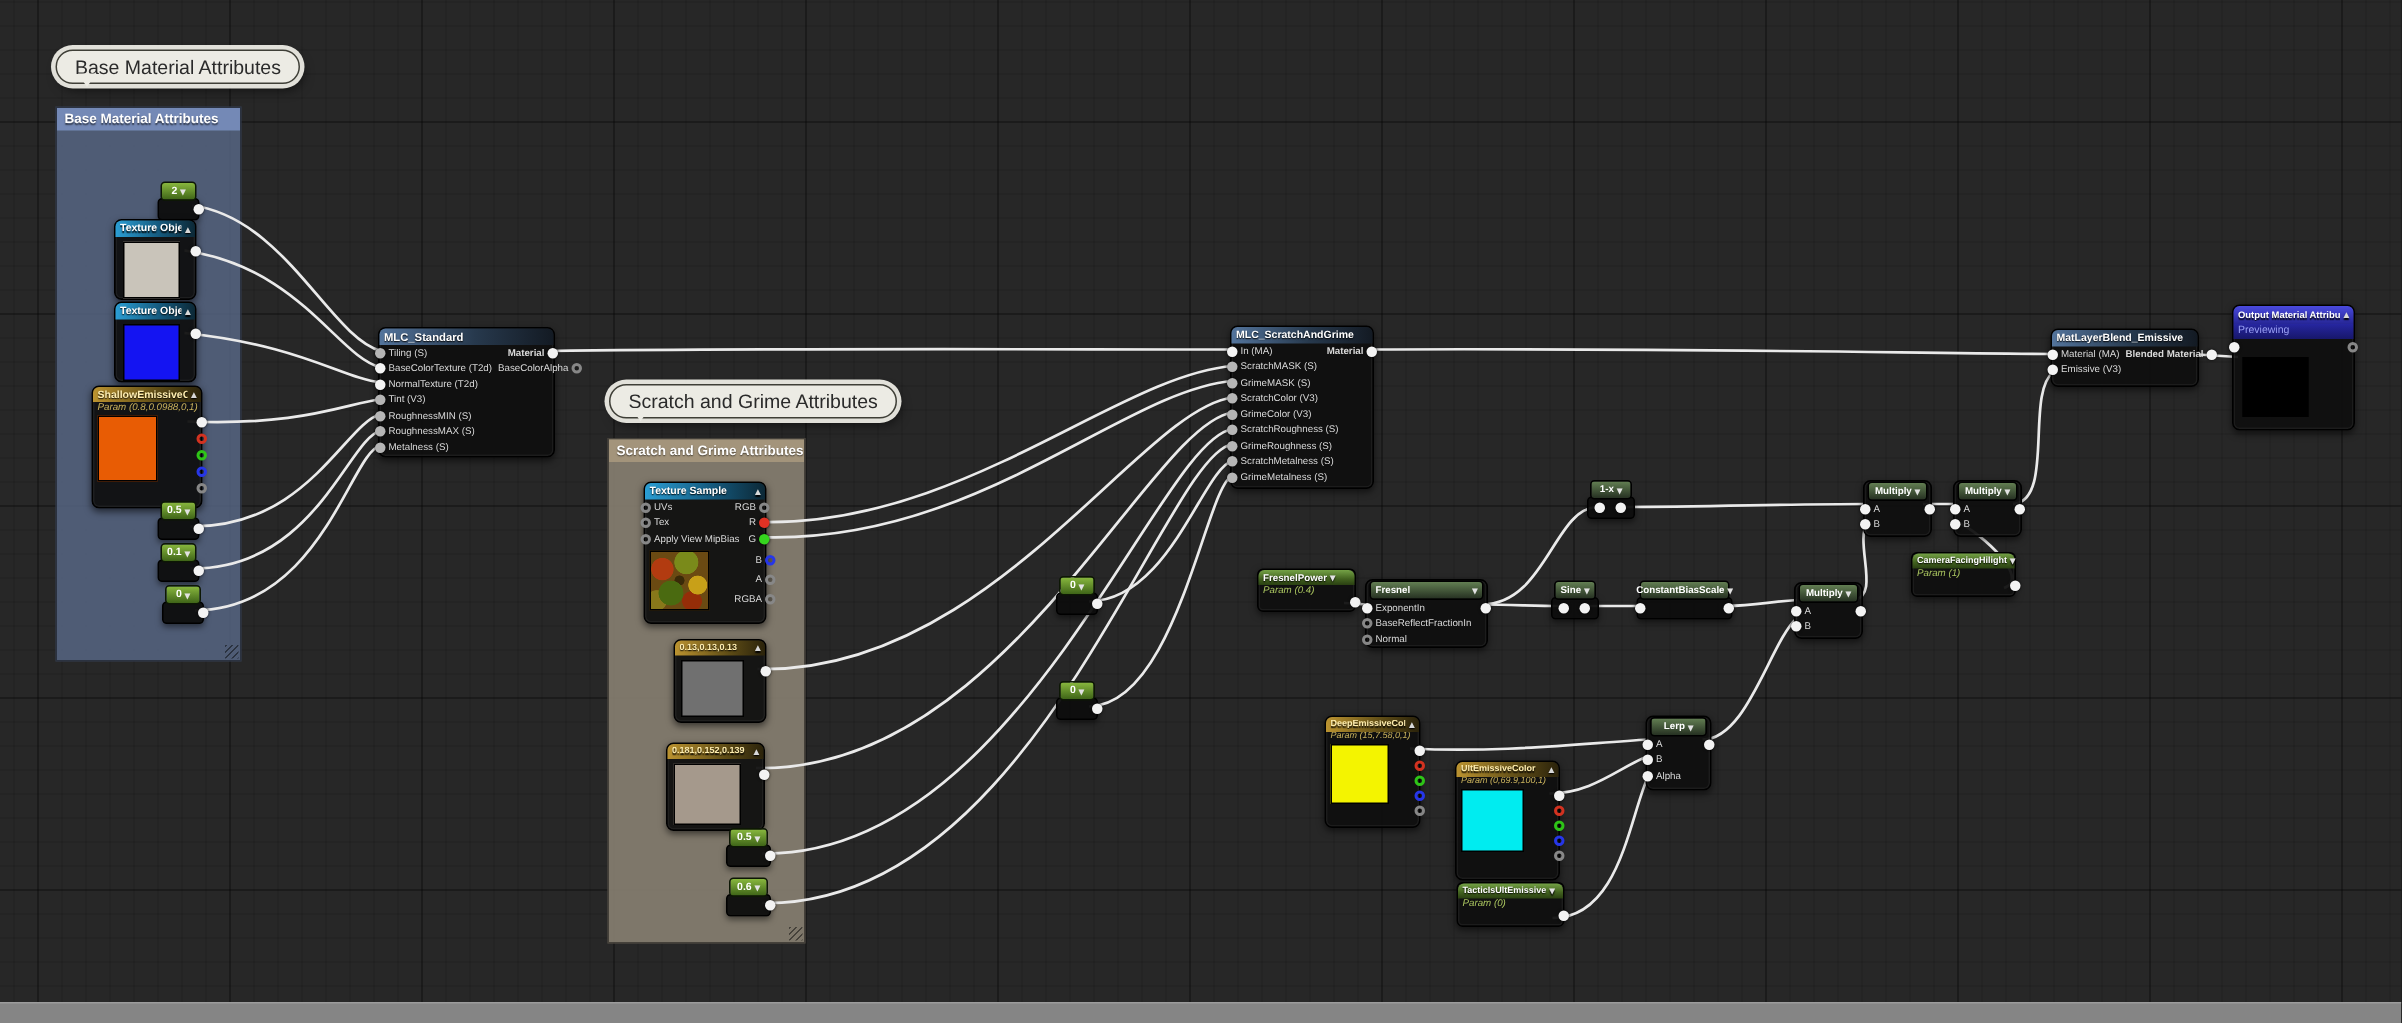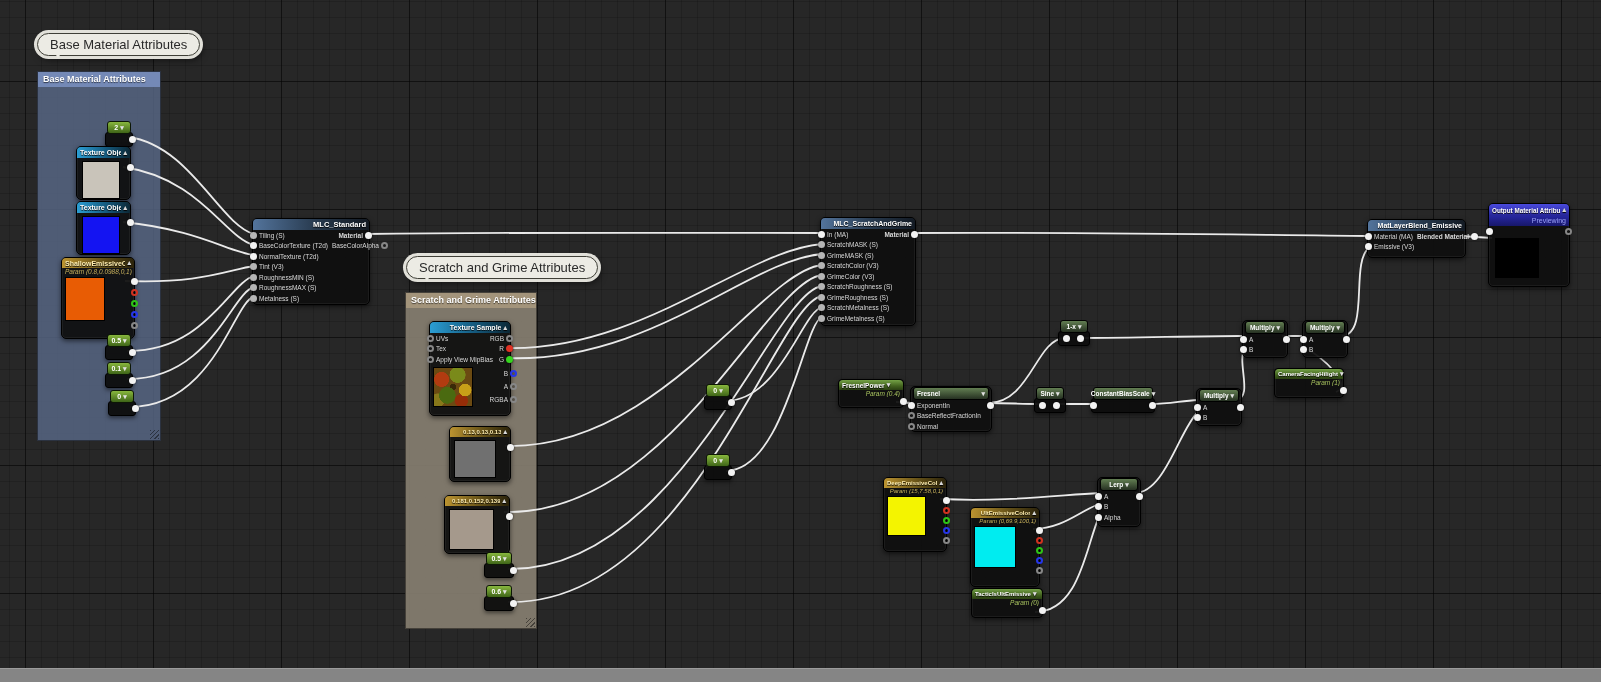--- a/index.html
+++ b/index.html
@@ -27,21 +27,21 @@
   
   .tip{position:absolute;background:#ecebe4;border:1px solid #3f3f37;border-radius:13px;
     padding:3px 12px;font-size:13px;color:#2a2a2a;white-space:nowrap;
     box-shadow:0 0 0 3px rgba(236,235,228,.95),2px 4px 7px rgba(0,0,0,.55);z-index:50;}
   .tip::after{content:"";position:absolute;left:14px;bottom:-9px;border:6px solid transparent;border-top:9px solid #ecebe4;}
   
   svg.wires{position:absolute;left:0;top:0;z-index:5;}
   path.w{stroke:#eaeaea;stroke-width:1.8;fill:none;}
   
   .node{position:absolute;background:rgba(15,15,15,0.94);border:1px solid #000;border-radius:5px;
-    box-shadow:inset 0 0 0 1px rgba(255,255,255,0.05),0 2px 5px rgba(0,0,0,.55);z-index:10;text-align:right;}
+    box-shadow:inset 0 0 0 1px rgba(255,255,255,0.05),0 2px 5px rgba(0,0,0,.55);z-index:10;}
   .nhdr{display:flex;align-items:center;height:11px;padding:0 3px;border-radius:4px 4px 0 0;
     font-size:7px;font-weight:bold;color:#fff;text-shadow:0 1px 1px #000;white-space:nowrap;overflow:hidden;}
   .nhdr .t{flex:1;overflow:hidden;}
   .hdr-steel{background:linear-gradient(90deg,#53749c 0%,#27394d 55%,#131a23 100%);}
   .hdr-cyan{background:linear-gradient(90deg,#2b9ed4 0%,#155a7e 55%,#0c2836 100%);}
   .hdr-gold{background:linear-gradient(90deg,#bb9330 0%,#5e4c16 60%,#2b230b 100%);color:#ffeeb0;}
   .hdr-blue{background:linear-gradient(180deg,#4a4ade,#262696);}
   .caret-up::after{content:"▴";font-size:7px;color:#d8d8d8;margin-left:2px;}
   .caret-dn::after{content:"▾";font-size:7px;color:#e2e2e2;margin-left:2px;}
   .psub{font-size:6.5px;font-style:italic;padding:0 3px;white-space:nowrap;overflow:hidden;}

